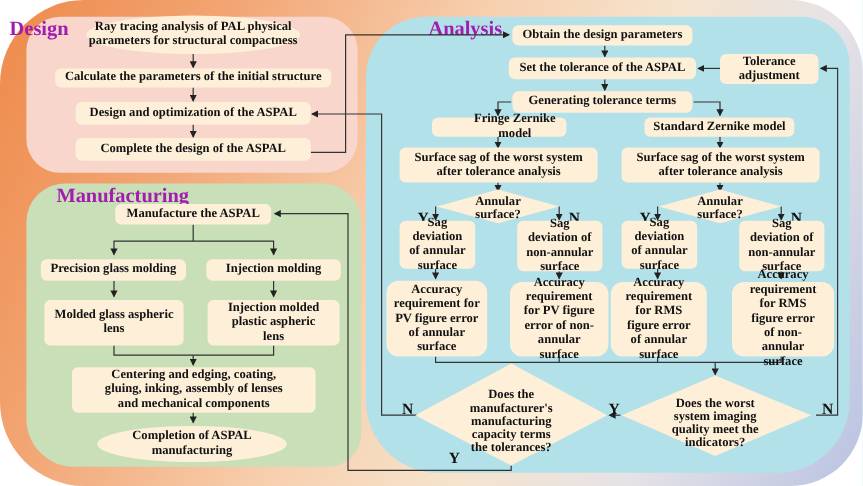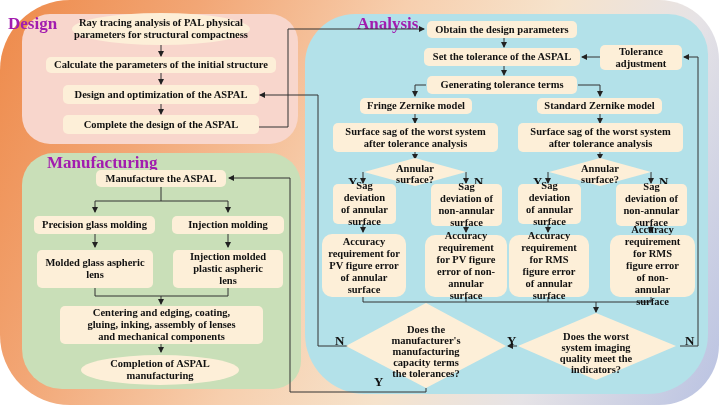--- a/index.html
+++ b/index.html
@@ -108,21 +108,21 @@
 <div class="box" style="left:37px;top:250px;width:116px;height:38px;">Molded glass aspheric lens</div>
 <div class="box" style="left:173px;top:250px;width:110px;height:38px;padding:0 12px;">Injection molded plastic aspheric lens</div>
 <div class="box" style="left:60px;top:306px;width:203px;height:38px;padding:0 19px;">Centering and edging, coating, gluing, inking, assembly of lenses and mechanical components</div>
 <div class="box ellipse" style="left:81px;top:355px;width:158px;height:30px;padding:0 28px;">Completion of ASPAL manufacturing</div>
 
 <div class="box" style="left:427px;top:21px;width:150px;height:17px;">Obtain the design parameters</div>
 <div class="box" style="left:424px;top:48px;width:156px;height:18px;">Set the tolerance of the ASPAL</div>
 <div class="box" style="left:600px;top:45px;width:82px;height:25px;padding:0 14px;">Tolerance adjustment</div>
 <div class="box" style="left:427px;top:76px;width:150px;height:18px;">Generating tolerance terms</div>
 
-<div class="box" style="left:360px;top:98px;width:112px;height:16px;">Fringe Zernike model</div>
+<div class="box" style="left:360px;top:98px;width:112px;height:16px;padding-left:28px;">Fringe Zernike model</div>
 <div class="box" style="left:537px;top:98px;width:125px;height:16px;">Standard Zernike model</div>
 
 <div class="box" style="left:333px;top:123px;width:165px;height:29px;padding:0 10px;">Surface sag of the worst system after tolerance analysis</div>
 <div class="box" style="left:518px;top:123px;width:165px;height:29px;padding:0 10px;">Surface sag of the worst system after tolerance analysis</div>
 
 <div class="dtext" style="left:390px;top:163px;width:50px;">Annular surface?</div>
 <div class="dtext" style="left:575px;top:163px;width:50px;">Annular surface?</div>
 
 <div class="lbl" style="left:348px;top:174px;">Y</div>
 <div class="lbl" style="left:474px;top:174px;">N</div>

